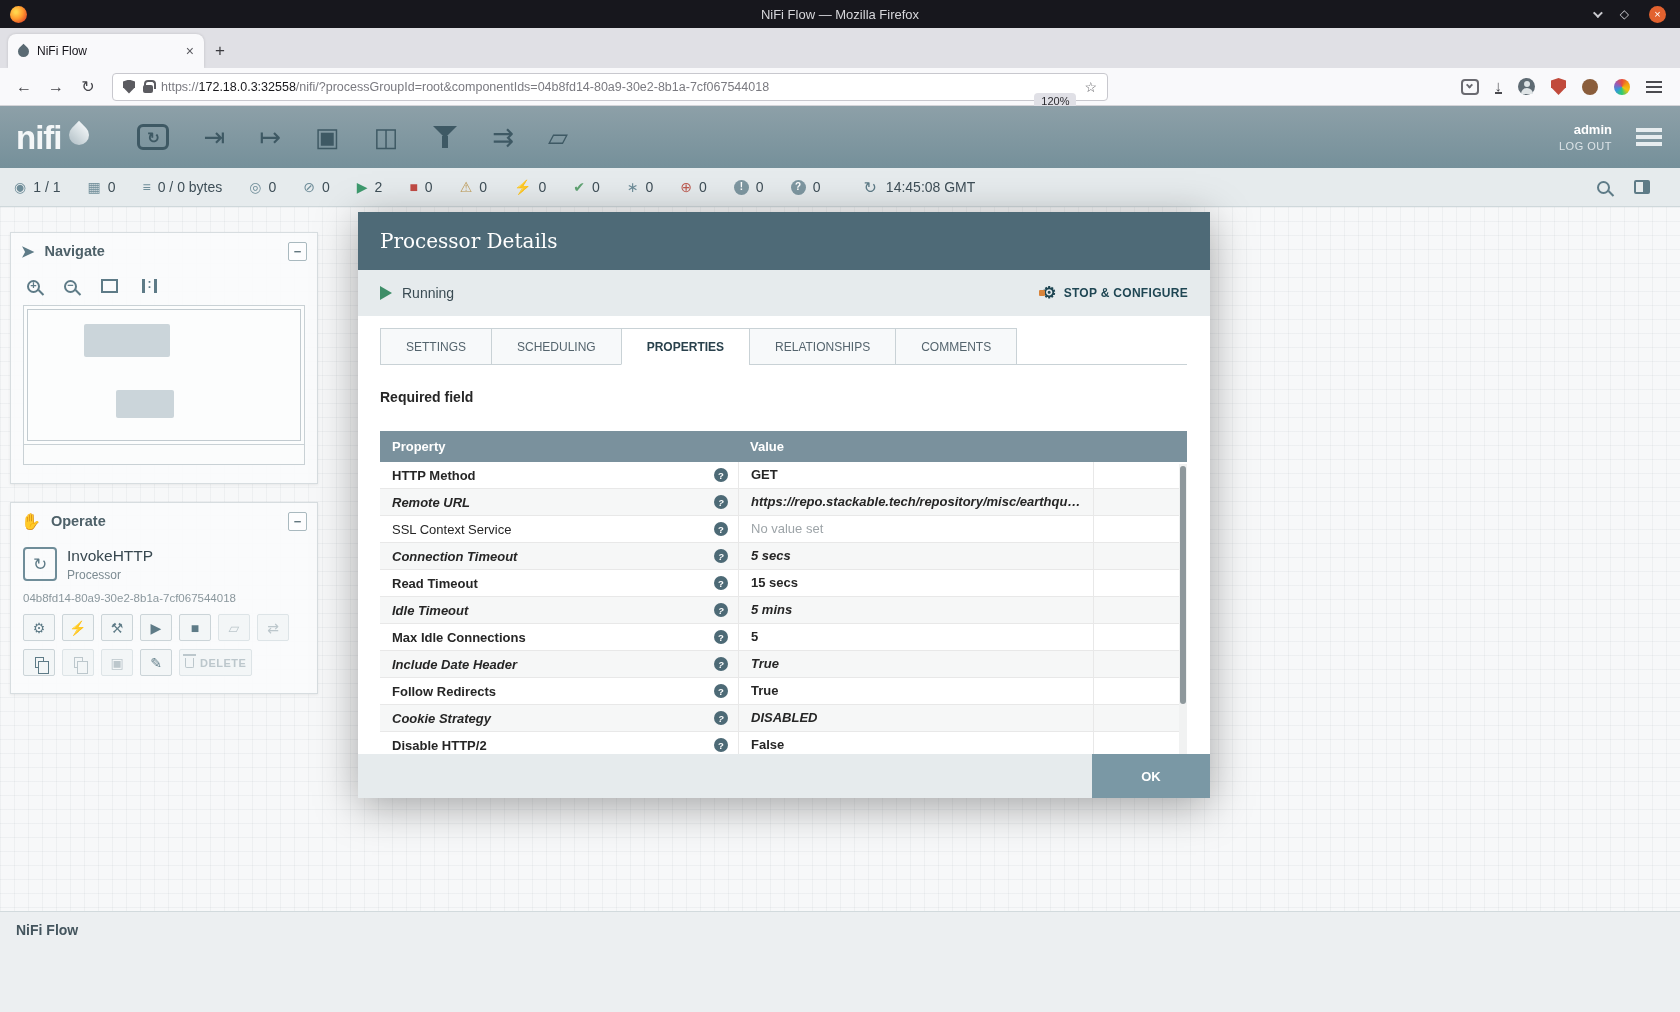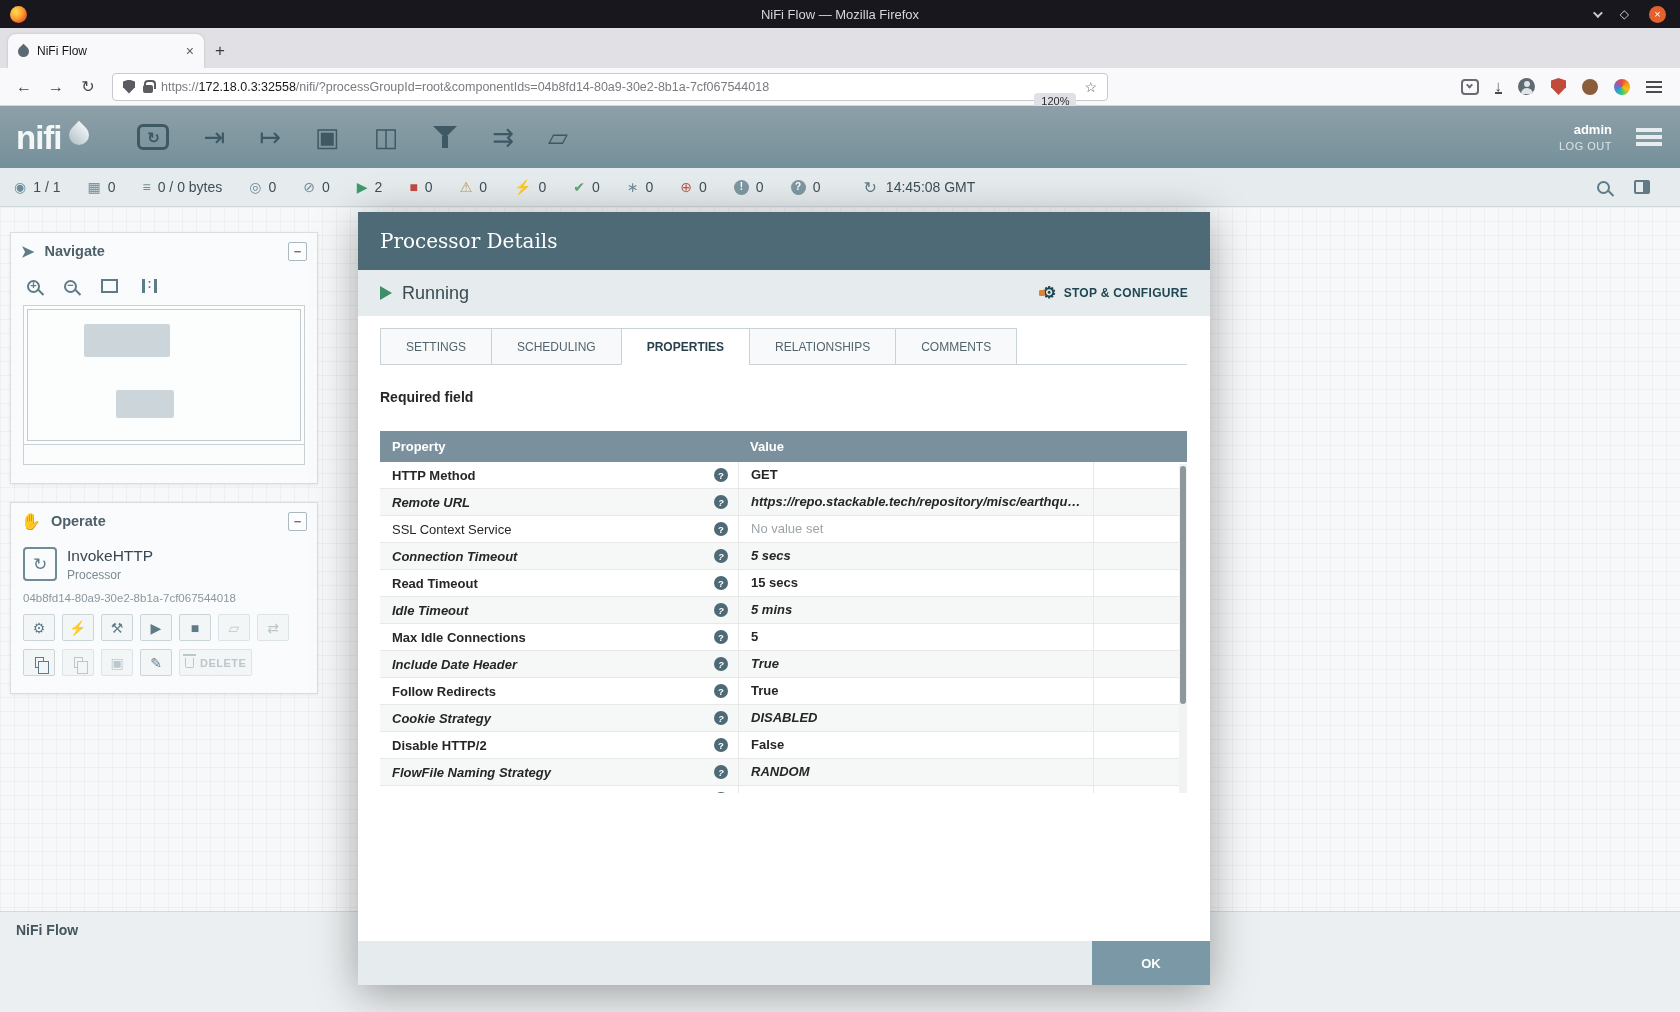--- a/index.html
+++ b/index.html
@@ -117,25 +117,25 @@
   .op-btns { padding:8px 12px 0; display:flex; gap:7px; align-items:center; }
   .op-btn { min-width:32px; height:27px; border:1px solid #CBD4D8; background:#F3F6F7; border-radius:2px; color:#5E7B87; display:flex; align-items:center; justify-content:center; font-size:14px; padding:0 5px; gap:6px; }
   .op-btn.dis { color:#BCC7CC; border-color:#DDE4E7; }
   .del-label { font-size:11px; font-weight:bold; letter-spacing:.5px; }
   .i-copy { position:relative; width:9px; height:11px; border:1.5px solid currentColor; background:transparent; }
   .i-copy::after { content:""; position:absolute; left:2.5px; top:2.5px; width:9px; height:11px; border:1.5px solid currentColor; background:#F3F6F7; }
   .i-trash { position:relative; width:9px; height:10px; border:1.5px solid currentColor; border-top:none; border-radius:0 0 2px 2px; display:inline-block; }
   .i-trash::before { content:""; position:absolute; top:-4px; left:-3px; right:-3px; height:2px; background:currentColor; }
 
   
-  .dialog { position:absolute; left:358px; top:212px; width:852px; height:773px; background:#be185d; box-shadow:0 8px 40px rgba(0,0,0,0.35); display:flex; flex-direction:column; z-index:10; }
+  .dialog { position:absolute; left:358px; top:212px; width:852px; height:586px; background:#be185d; box-shadow:0 8px 40px rgba(0,0,0,0.35); display:flex; flex-direction:column; z-index:10; }
   .dlg-header { height:58px; background:#4E6A77; color:#FFFFFF; display:flex; align-items:center; padding-left:22px; font-family:"DejaVu Serif", serif; font-size:20px; flex:none; }
   .dlg-strip { height:46px; background:#E6EBED; display:flex; align-items:center; padding:0 22px; gap:10px; flex:none; }
   .run-tri { width:0; height:0; border-left:12px solid #3E8E68; border-top:7px solid transparent; border-bottom:7px solid transparent; }
-  .run-label { font-size:18px; color:#3A4B53; }
+  .run-label { font-size:14px; color:#3A4B53; }
   .stopcfg { margin-left:auto; display:flex; align-items:center; gap:7px; color:#1F4653; font-weight:bold; font-size:12px; letter-spacing:.3px; cursor:pointer; }
   .gear-badge { position:relative; font-size:16px; color:#1F4653; line-height:1; }
   .gear-badge::after { content:""; position:absolute; left:-3px; top:5px; width:6px; height:6px; background:#D8843B; border-radius:1px; }
   .dlg-body { flex:1; padding:12px 23px 16px 22px; position:relative; overflow:hidden; background:#fff; }
   .dtabs { display:flex; border-bottom:1px solid #C9D2D6; }
   .dtab { height:37px; line-height:36px; padding:0 25px; border:1px solid #C9D2D6; margin-right:-1px; margin-bottom:-1px; background:#F7F9FA; color:#54646D; font-size:12px; cursor:pointer; }
   .dtab.active { background:#FFFFFF; border-bottom-color:#FFFFFF; font-weight:bold; color:#29414C; }
   .req-note { margin-top:24px; font-weight:bold; font-size:14px; color:#262626; }
   .ptable { margin-top:26px; position:relative; height:362px; overflow:hidden; }
   .phead { display:flex; height:31px; background:#7A919D; color:#fff; font-weight:bold; font-size:13px; line-height:31px; }

